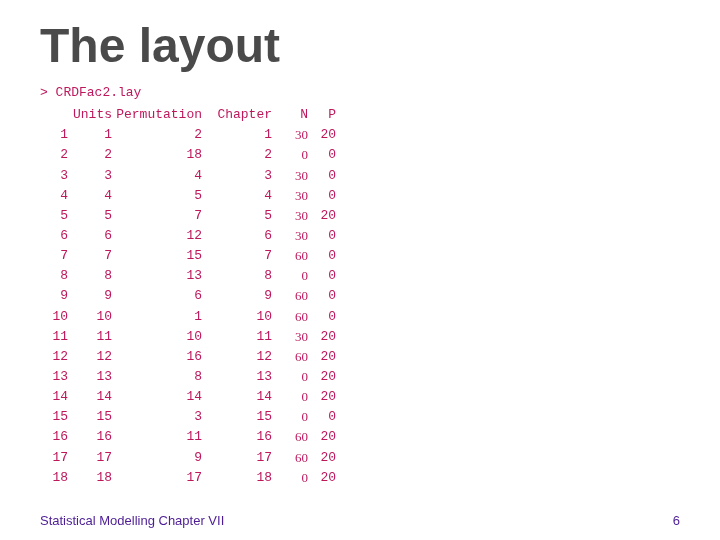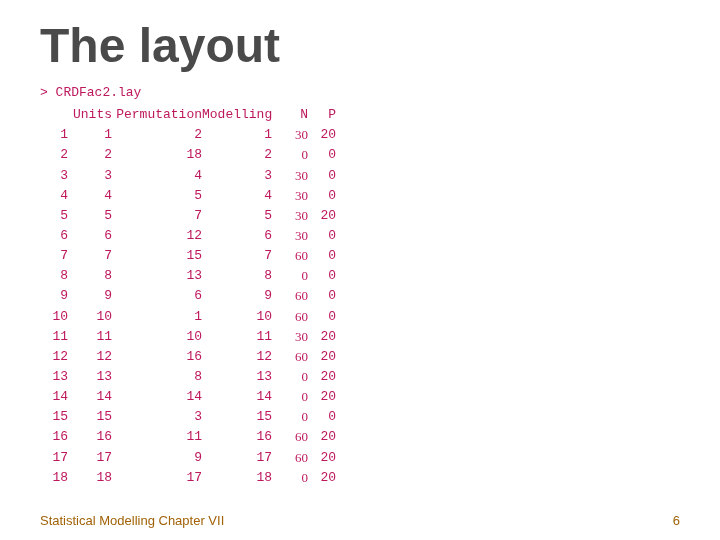--- a/index.html
+++ b/index.html
@@ -49,39 +49,39 @@
       font-size: 13px;
     }
     #footer {
       position: absolute;
       bottom: 12px;
       left: 40px;
       right: 40px;
       display: flex;
       justify-content: space-between;
       font-size: 13px;
-      color: #a16207;
+      color: #4c1d95;
       font-family: Arial, Helvetica, sans-serif;
       text-align: right;
     }
   </style>
 </head>
 <body>
 
 <div id="title">The layout</div>
 
 <div id="content">
   <div class="cmd-line">&gt; CRDFac2.lay</div>
   <div class="table-area">
 
   <div class="table-row header-row">
         <span class="col col-row"></span>
         <span class="col col-units">Units</span>
         <span class="col col-perm">Permutation</span>
-        <span class="col col-seed">Modelling</span>
+        <span class="col col-seed">Chapter</span>
         <span class="col col-n">N</span>
         <span class="col col-p">P</span>
       </div>
       <div class="table-row">
         <span class="col col-row">1</span>
         <span class="col col-units">1</span>
         <span class="col col-perm">2</span>
         <span class="col col-seed">1</span>
         <span class="col col-n">30</span>
         <span class="col col-p">20</span>

